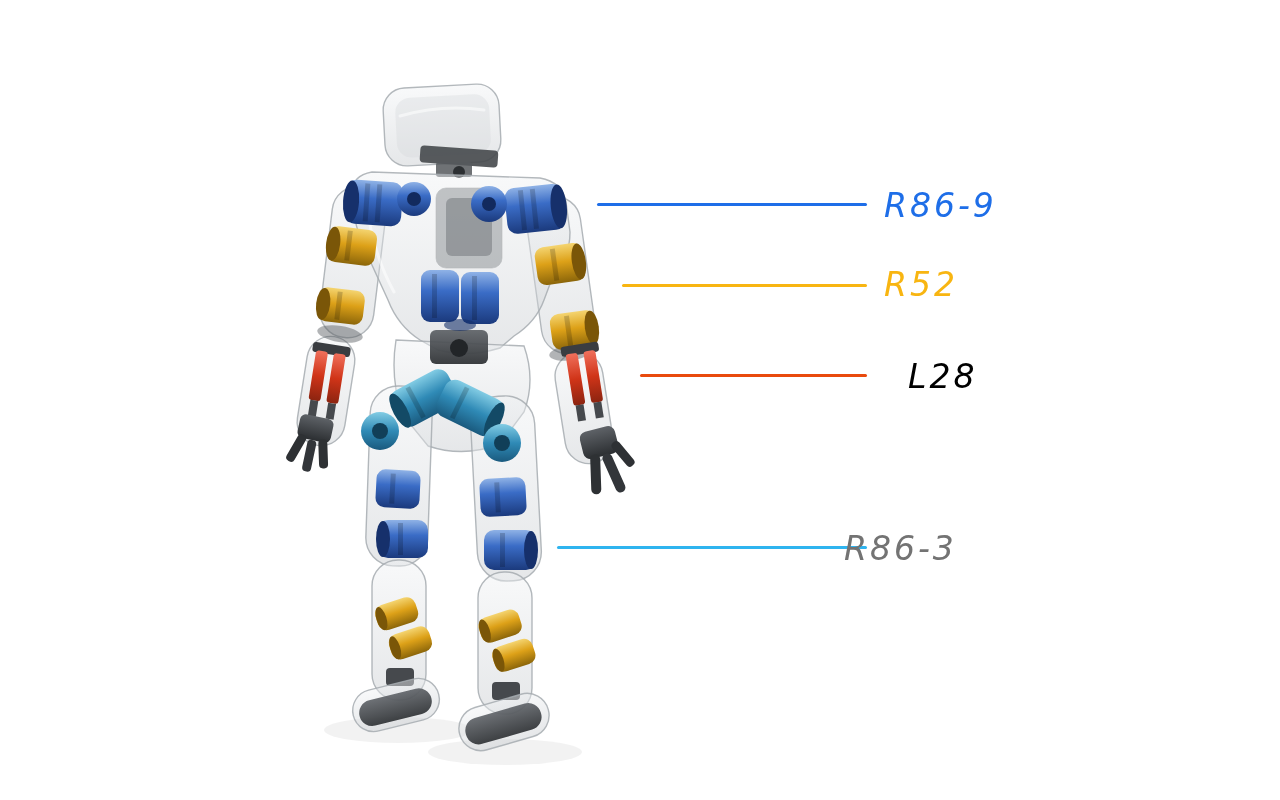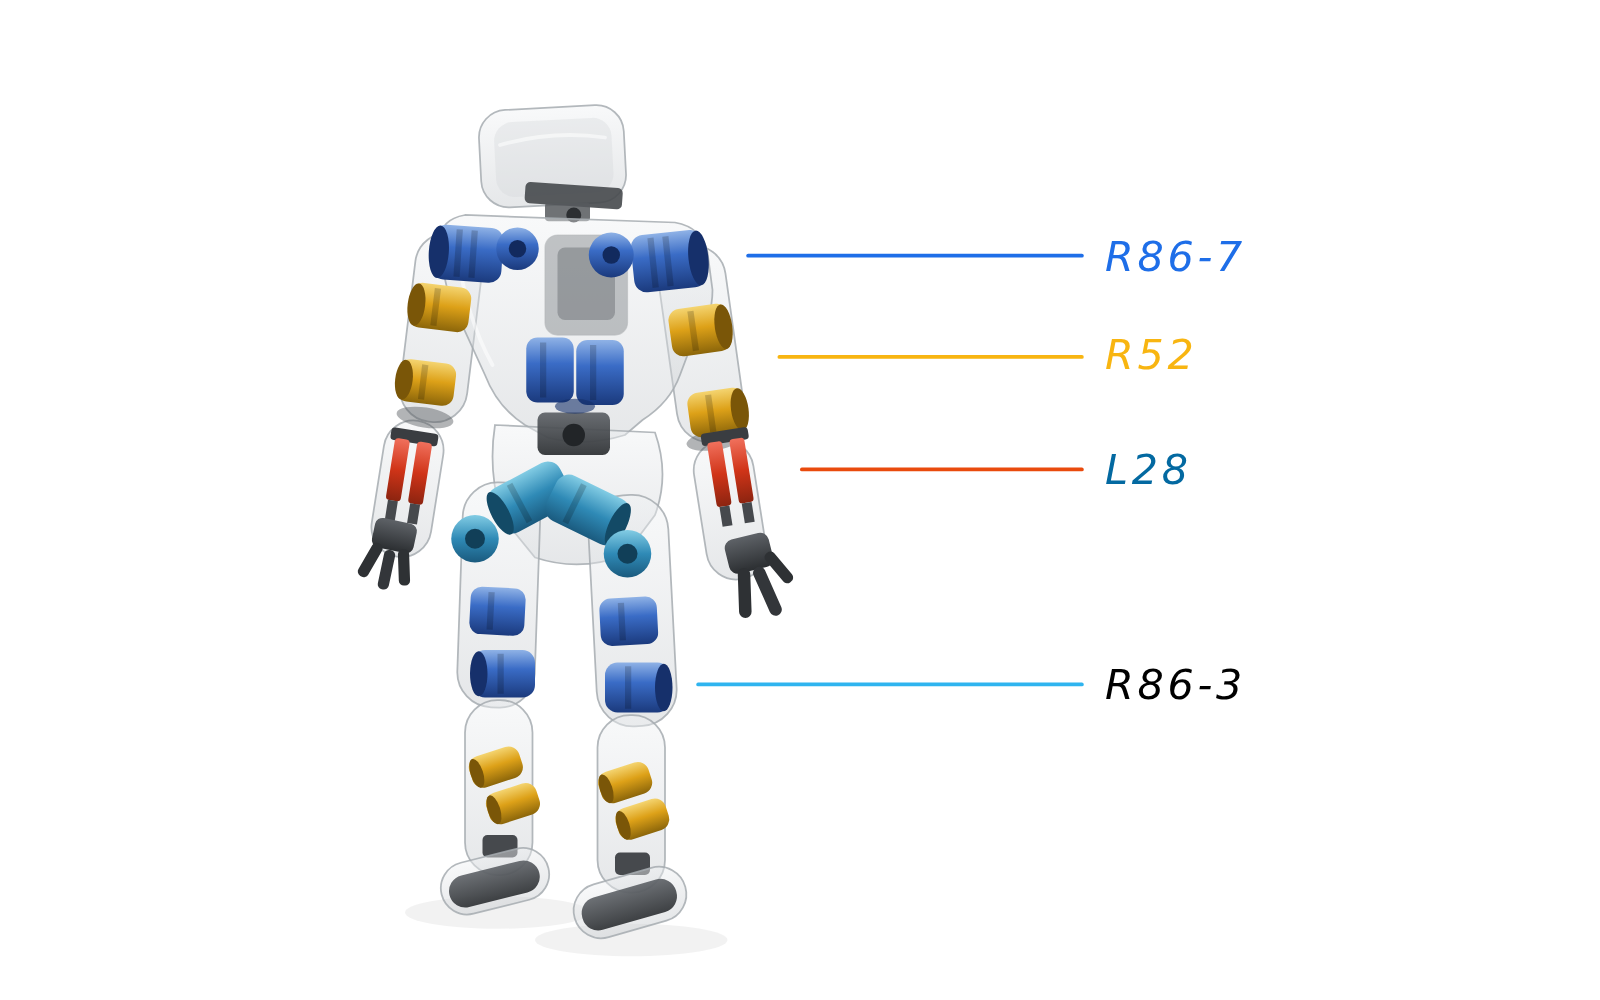--- a/index.html
+++ b/index.html
@@ -240,25 +240,25 @@
       <rect x="492" y="682" width="28" height="18" rx="4" fill="#46494d"></rect>
     </g>
     <g transform="rotate(-16 504 722)">
       <rect x="458" y="700" width="92" height="44" rx="22" class="shell"></rect>
       <rect x="464" y="710" width="78" height="27" rx="13" fill="url(#gDark)" opacity="0.9"></rect>
     </g>
   </svg>
 
   <div>
     <div class="callout-line" style="left: 597px; top: 203px; width: 270px; background-color: rgb(30, 110, 232);"></div>
-    <div class="callout-label" style="left: 884px; top: 205px; color: rgb(30, 110, 232);">R86-7</div>
+    <div class="callout-label" style="left: 884px; top: 205px; color: rgb(30, 110, 232);">R86-9</div>
 
     <div class="callout-line" style="left: 622px; top: 284px; width: 245px; background-color: rgb(248, 181, 17);"></div>
     <div class="callout-label" style="left: 884px; top: 284px; color: rgb(248, 181, 17);">R52</div>
 
     <div class="callout-line" style="left: 640px; top: 374px; width: 227px; background-color: rgb(233, 74, 13);"></div>
-    <div class="callout-label" style="left: 884px; top: 376px; color: #0369a1;">L28</div>
+    <div class="callout-label" style="left: 908px; top: 376px; color: #000000;">L28</div>
 
     <div class="callout-line" style="left: 557px; top: 546px; width: 310px; background-color: rgb(47, 180, 239);"></div>
-    <div class="callout-label" style="left: 884px; top: 548px; color: #000000;">R86-3</div>
+    <div class="callout-label" style="left: 844px; top: 548px; color: #737373;">R86-3</div>
   </div>
 
 </div>
 
 </body></html>

